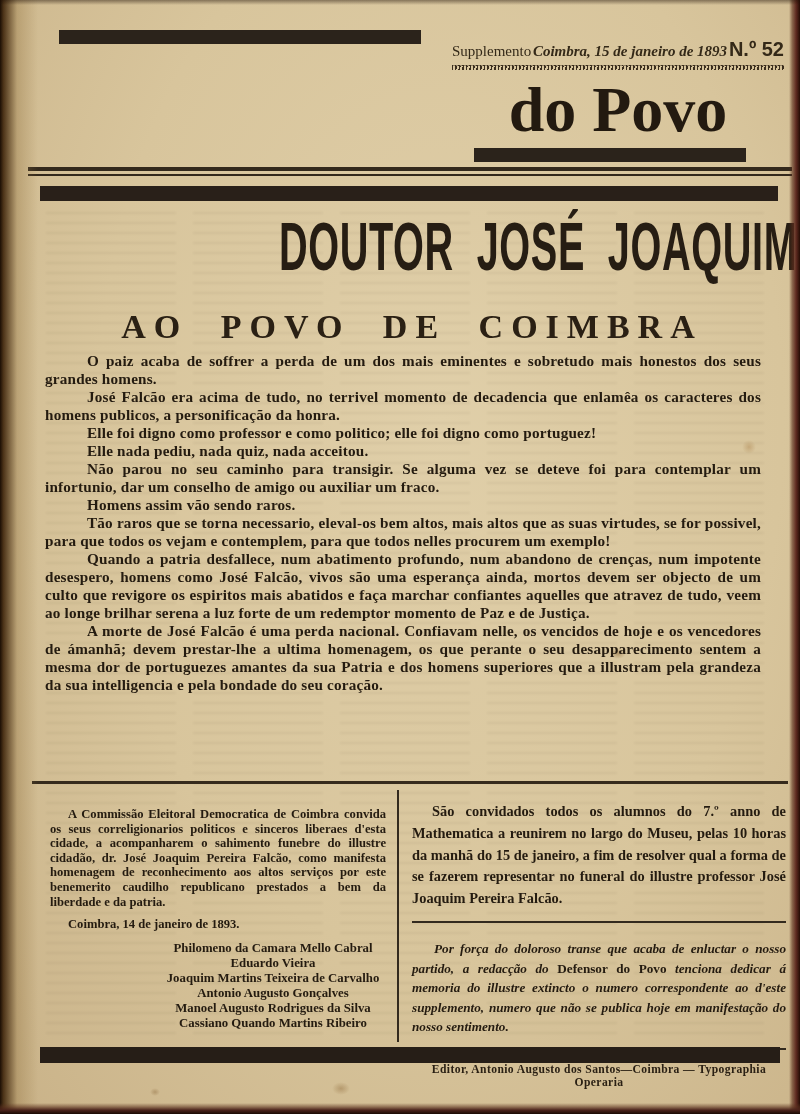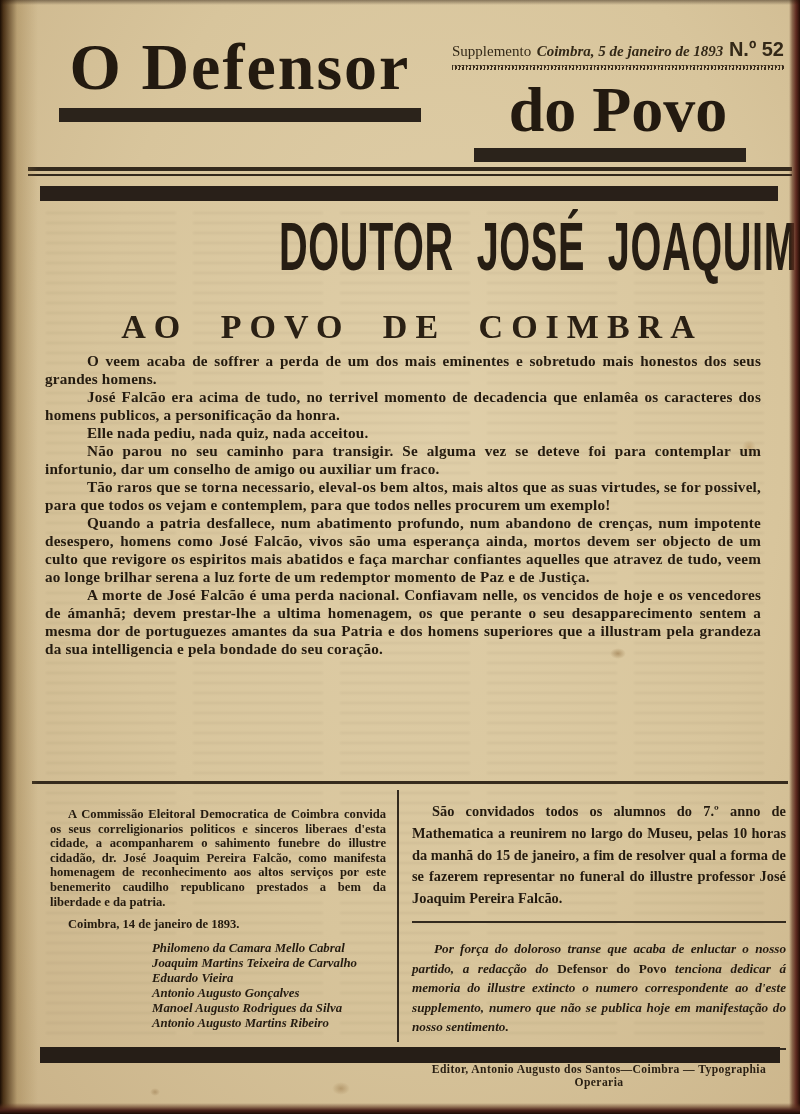--- a/index.html
+++ b/index.html
@@ -54,21 +54,21 @@
     font-weight:600;font-size:34px;letter-spacing:8px;word-spacing:16px;color:#2a2014;}
   
   .article{position:absolute;top:352px;left:45px;width:716px;z-index:3;
     font-size:15.2px;line-height:18px;font-weight:700;text-align:justify;color:#241b10;letter-spacing:.2px;}
   .article p{margin:0;text-indent:42px;}
   
   .col-left{position:absolute;top:799px;left:42px;width:352px;z-index:3;
     font-size:12.6px;line-height:14.6px;font-weight:700;text-align:justify;color:#241b10;}
   .col-left p{margin:8px;text-indent:18px;}
   .signatories{margin:9px 0 0 110px;padding:0;list-style:none;
-    font-style:italic;font-weight:600;font-size:12.8px;line-height:15px;text-align:left;}
+    font-weight:600;font-size:12.8px;line-height:15px;text-align:center;}
   .col-divider{position:absolute;top:790px;left:397px;width:2px;height:252px;background:#332a1e;z-index:3;}
   .col-right{position:absolute;top:801px;left:412px;width:374px;z-index:3;color:#241b10;}
   .notice{margin:0;font-size:14.4px;line-height:21.8px;font-weight:700;text-align:justify;text-indent:20px;}
   .rule-thin{height:2.5px;background:#332a1e;margin-top:11px;}
   .note{margin:16px 0 0 0;font-style:italic;font-weight:600;font-size:13.2px;line-height:19.5px;text-align:justify;text-indent:22px;}
   .note b{font-style:normal;font-weight:bold;}
   .editor{margin-top:13px;text-align:center;font-weight:700;font-size:11.6px;letter-spacing:.4px;color:#2a2014;}
 </style>
 </head>
 <body>
@@ -80,63 +80,64 @@
   <div class="ghost g3"></div>
   <div class="ghost g4"></div>
   <div class="ghost g5"></div>
   <div class="stain s1"></div>
   <div class="stain s2"></div>
   <div class="stain s3"></div>
   <div class="stain s4"></div>
 
   <header>
     <div class="mast-left">
-      <div class="mast-title">O Defensor</div>
       <div class="mast-bar"></div>
     </div>
     <div class="mast-right">
       <div class="meta-row">
         <span class="meta-ed">Supplemento</span>
-        <span class="meta-date">Coimbra, 5 de janeiro de 1893</span>
+        <span class="meta-date">Coimbra, 15 de janeiro de 1893</span>
         <span class="meta-no">N.º 52</span>
       </div>
       <div class="wavy"></div>
       <div class="mast-title2">do Povo</div>
       <div class="mast-bar2"></div>
     </div>
   </header>
 
   <div class="double-rule"></div>
   <div class="headline-bar"></div>
 
   <h1 class="headline"><span class="cond">DOUTOR JOSÉ JOAQUIM PEREIRA FALCÃO</span></h1>
   <h2 class="headline-sub">AO POVO DE COIMBRA</h2>
 
   <section class="article">
-    <p>O veem acaba de soffrer a perda de um dos mais eminentes e sobretudo mais honestos dos seus grandes homens.</p>
+    <p>O paiz acaba de soffrer a perda de um dos mais eminentes e sobretudo mais honestos dos seus grandes homens.</p>
     <p>José Falcão era acima de tudo, no terrivel momento de decadencia que enlamêa os caracteres dos homens publicos, a personificação da honra.</p>
+    <p>Elle foi digno como professor e como politico; elle foi digno como portuguez!</p>
     <p>Elle nada pediu, nada quiz, nada acceitou.</p>
     <p>Não parou no seu caminho para transigir. Se alguma vez se deteve foi para contemplar um infortunio, dar um conselho de amigo ou auxiliar um fraco.</p>
+    <p>Homens assim vão sendo raros.</p>
     <p>Tão raros que se torna necessario, eleval-os bem altos, mais altos que as suas virtudes, se for possivel, para que todos os vejam e contemplem, para que todos nelles procurem um exemplo!</p>
     <p>Quando a patria desfallece, num abatimento profundo, num abandono de crenças, num impotente desespero, homens como José Falcão, vivos são uma esperança ainda, mortos devem ser objecto de um culto que revigore os espiritos mais abatidos e faça marchar confiantes aquelles que atravez de tudo, veem ao longe brilhar serena a luz forte de um redemptor momento de Paz e de Justiça.</p>
     <p>A morte de José Falcão é uma perda nacional. Confiavam nelle, os vencidos de hoje e os vencedores de ámanhã; devem prestar-lhe a ultima homenagem, os que perante o seu desapparecimento sentem a mesma dor de portuguezes amantes da sua Patria e dos homens superiores que a illustram pela grandeza da sua intelligencia e pela bondade do seu coração.</p>
   </section>
 
   <div class="section-rule"></div>
 
   <section class="col-left">
     <p>A Commissão Eleitoral Democratica de Coimbra convida os seus correligionarios politicos e sinceros liberaes d'esta cidade, a acompanharem o sahimento funebre do illustre cidadão, dr. José Joaquim Pereira Falcão, como manifesta homenagem de reconhecimento aos altos serviços por este benemerito caudilho republicano prestados a bem da liberdade e da patria.</p>
     <p>Coimbra, 14 de janeiro de 1893.</p>
     <ul class="signatories">
       <li>Philomeno da Camara Mello Cabral</li>
+      <li>Eduardo Vieira</li>
       <li>Joaquim Martins Teixeira de Carvalho</li>
-      <li>Eduardo Vieira</li>
       <li>Antonio Augusto Gonçalves</li>
       <li>Manoel Augusto Rodrigues da Silva</li>
-      <li>Antonio Augusto Martins Ribeiro</li>
+      <li>Cassiano Quando Martins Ribeiro</li>
     </ul>
   </section>
 
   <div class="col-divider"></div>
 
   <section class="col-right">
     <p class="notice">São convidados todos os alumnos do 7.º anno de Mathematica a reunirem no largo do Museu, pelas 10 horas da manhã do 15 de janeiro, a fim de resolver qual a forma de se fazerem representar no funeral do illustre professor José Joaquim Pereira Falcão.</p>
     <div class="rule-thin"></div>
     <p class="note"><span>Por força do doloroso transe que acaba de enluctar o nosso partido, a redacção do </span><b>Defensor do Povo</b><span> tenciona dedicar á memoria do illustre extincto o numero correspondente ao d'este supplemento, numero que não se publica hoje em manifestação do nosso sentimento.</span></p>
     <div class="rule-thin"></div>

